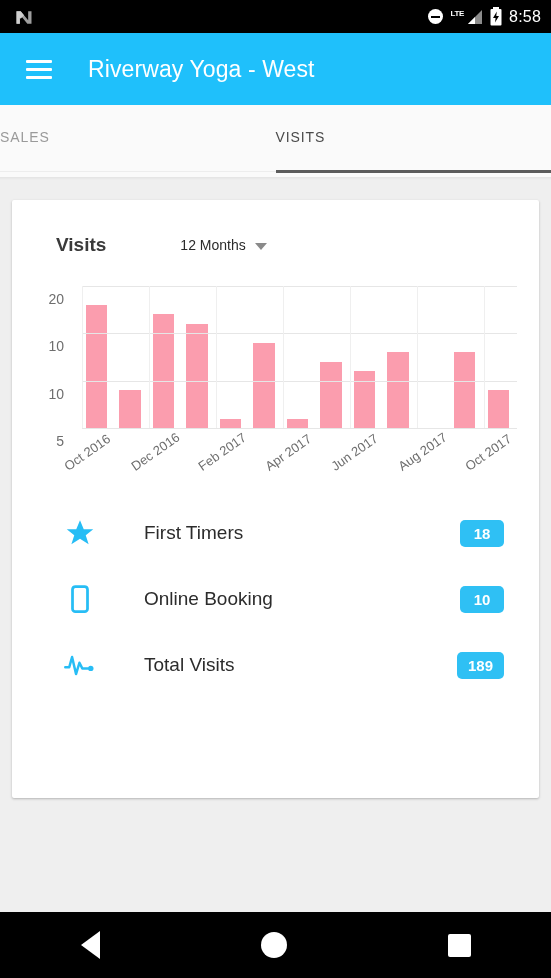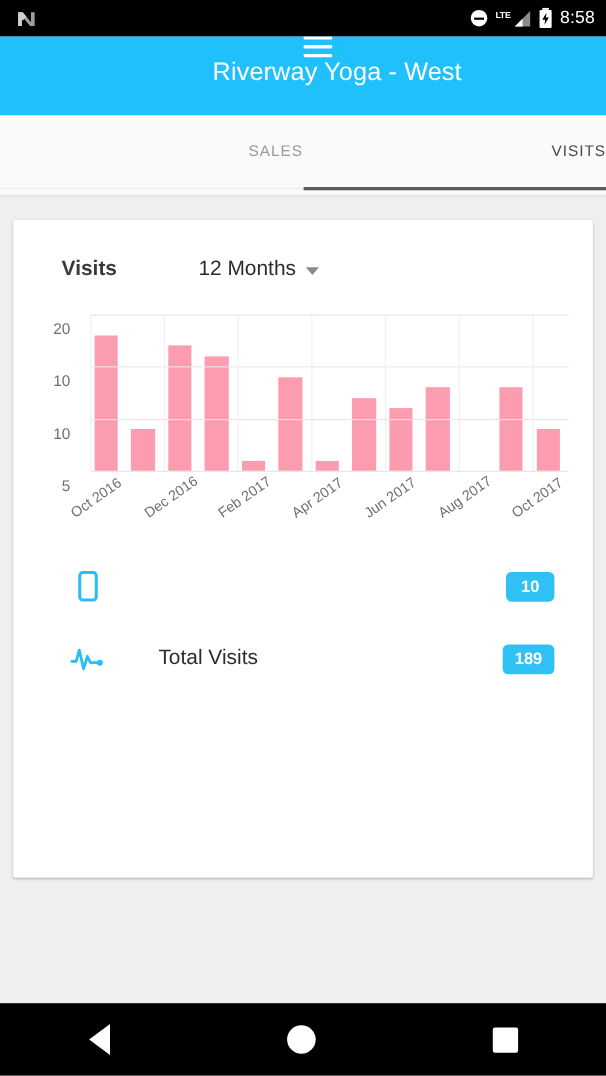--- a/index.html
+++ b/index.html
@@ -21,49 +21,49 @@
   .sb-right{ margin-left:auto; display:flex; align-items:center; gap:7px; }
   .sb-time{ font-size:16px; font-weight:400; letter-spacing:.2px; }
   .dnd-icon{ width:15px; height:15px; border-radius:50%; background:#fff; position:relative; }
   .dnd-icon:after{ content:""; position:absolute; left:3px; top:6.5px; width:9px; height:2.4px; background:#000; }
   .lte-wrap{ display:flex; align-items:flex-start; gap:1px; }
   .lte-txt{ font-size:8px; font-weight:bold; line-height:9px; letter-spacing:-.3px; }
 
   
   .appbar{
     height:72px; background:#1FC0FB; display:flex; align-items:center;
-    padding-left:26px; color:#fff;flex-direction:column;
+    padding-left:26px; color:#fff;
   }
   .hamburger{ width:26px; height:19px; display:flex; flex-direction:column; justify-content:space-between; cursor:pointer; }
   .hamburger span{ display:block; height:3px; background:#fff; border-radius:1px; }
   .appbar-title{ font-size:23px; margin-left:36px; letter-spacing:.1px; }
 
   
   .tabs{ height:72px; background:#FAFAFA; display:flex; position:relative; }
   .tab{
-    flex:1; display:flex; align-items:center; justify-content:flex-end;
+    flex:1; display:flex; align-items:center; justify-content:flex-start;
     font-size:14px; letter-spacing:.9px; color:#9A9A9A; cursor:pointer;
     position:relative; padding-bottom:8px;
   }
   .tab.active{ color:#4A4A4A; }
   .tab-underline{ position:absolute; left:0; right:0; bottom:5px; height:1px; background:#EDEDED; }
   .tab.active .tab-underline{ height:3px; bottom:4px; background:#5C5C5C; }
   .tabs-shadow{ height:3px; background:linear-gradient(#E3E3E3,#EFEFEF); }
 
   
   .card{
     position:absolute; left:12px; top:200px; width:527px; height:598px;
     background:#fff; border-radius:2px;
     box-shadow:0 1px 3px rgba(0,0,0,.16), 0 1px 2px rgba(0,0,0,.10);
   }
 
   .card-head{ display:flex; align-items:center; padding:34px 0 0 44px; }
   .card-title{ font-size:19px; font-weight:bold; color:#3A3A3A; }
   .range-select{ display:flex; align-items:center; margin-left:74px; cursor:pointer; }
-  .range-label{ font-size:19px; color:#2B2B2B; }
+  .range-label{ font-size:14px; color:#2B2B2B; }
   .caret{ width:0;height:0; margin-left:9px; margin-top:3px;
     border-left:6px solid transparent; border-right:6px solid transparent; border-top:7px solid #8A8A8A; }
 
   
   .chart{ position:relative; margin-top:17px; height:215px; }
   .plot{ position:absolute; left:70px; top:13px; right:22px; height:142px; }
   .gridline{ position:absolute; left:0; right:0; height:1px; background:#E6E6E6; }
   .vline{ position:absolute; top:0; bottom:0; width:1px; background:#EFEFEF; }
   .ytick{ position:absolute; right:0; transform:translateY(-50%); font-size:14px; color:#6E6E6E; }
   .yticks{ position:absolute; left:0; top:13px; width:62px; height:142px;padding-left:48px; }
@@ -196,23 +196,33 @@
         <div class="xlabel" style="left: 65.3846%;">Jun 2017</div>
         <div class="xlabel" style="left: 80.7692%;">Aug 2017</div>
         <div class="xlabel" style="left: 96.1538%;">Oct 2017</div>
       </div>
   </div>
 
   <div class="stats">
       <div class="stat-row">
         <span class="stat-icon">
           <svg width="30" height="30" viewBox="0 0 24 24">
+            <path d="M12 1.8 L15 9 L22.6 9 L16.6 13.7 L18.9 21 L12 16.6 L5.1 21 L7.4 13.7 L1.4 9 L9 9 Z" fill="currentColor"></path>
+          </svg>
+        </span>
+        <span class="stat-label">First Timers</span>
+        <span class="stat-badge">18</span>
+      </div>
+      <div class="stat-row">
+        <span class="stat-icon">
+          <svg width="30" height="30" viewBox="0 0 24 24">
             <rect x="6" y="2" width="12" height="20" rx="2.3" fill="none" stroke="currentColor" stroke-width="2.2"></rect>
           </svg>
         </span>
+        <span class="stat-label">Online Booking</span>
         <span class="stat-badge">10</span>
       </div>
       <div class="stat-row">
         <span class="stat-icon">
           <svg width="34" height="30" viewBox="0 0 30 24">
             <path d="M2 14 L5.5 14 L8 5 L11.5 20 L14.5 10 L17 15 L22 15" fill="none" stroke="currentColor" stroke-width="2.2" stroke-linecap="round" stroke-linejoin="round"></path>
             <circle cx="24.5" cy="15" r="2.4" fill="currentColor"></circle>
           </svg>
         </span>
         <span class="stat-label">Total Visits</span>

